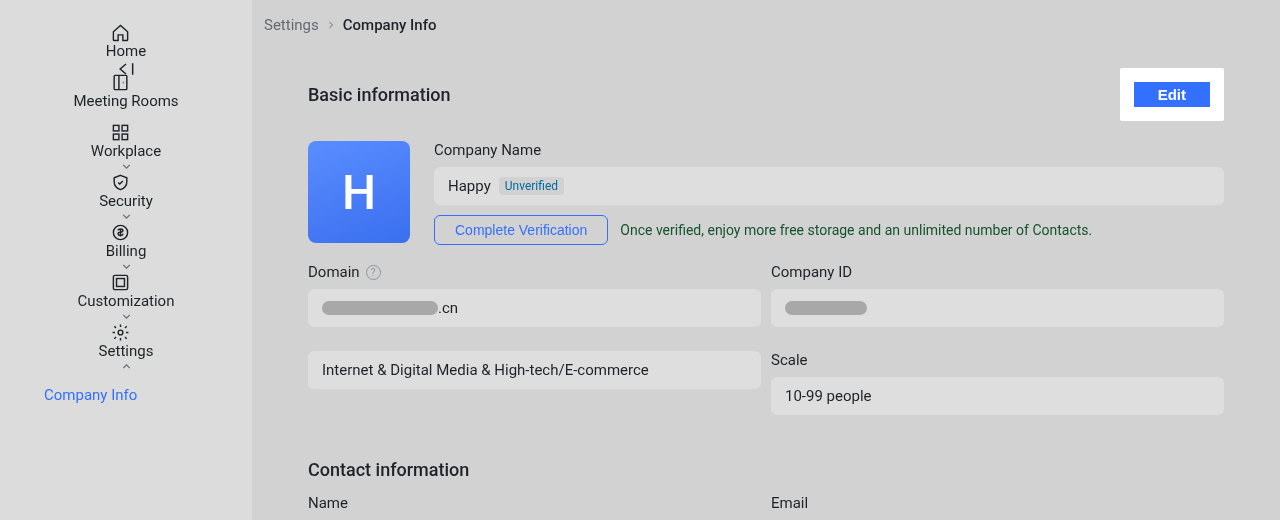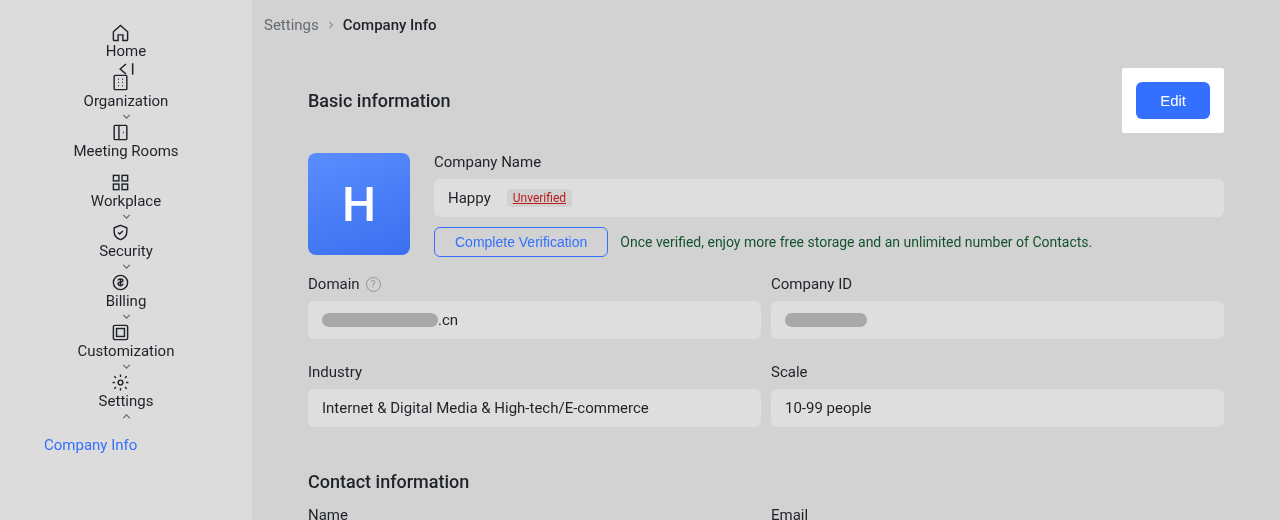--- a/index.html
+++ b/index.html
@@ -104,24 +104,25 @@
   }
   .edit-wrap {
     background: #fff;
     padding: 14px;
     border-radius: 2px;
   }
   .edit-btn {
     background: #3370ff;
     color: #fff;
     border: none;
-    padding: 10px 24px;
-    border-radius: 6px;
+    padding: 4px 24px;
+    border-radius: 0;
     font-size: 15px;
     cursor: pointer;
+    font-weight: bold;
   }
   .company-row {
     display: flex;
     gap: 24px;
     margin-bottom: 18px;
   }
   .company-avatar {
     width: 102px;
     height: 102px;
     border-radius: 8px;
@@ -146,26 +147,25 @@
     background: #dedede;
     border-radius: 6px;
     padding: 10px 14px;
     display: flex;
     align-items: center;
     font-size: 15px;
     min-height: 38px;
   }
   .badge {
     background: #d1d1d1;
-    color: #b91c1c;
+    color: #0369a1;
     font-size: 12px;
     padding: 2px 6px;
     border-radius: 4px;
-    margin-left: 16px;
-    text-decoration: underline;
+    margin-left: 8px;
   }
   .verify-row {
     display: flex;
     align-items: center;
     gap: 12px;
     margin-top: 10px;
   }
   .verify-btn {
     border: 1px solid #3370ff;
     color: #3370ff;
@@ -232,34 +232,20 @@
           </svg>
       </span>
       <span class="label">Home</span>
       <span class="collapse-btn">
         <svg width="20" height="18" viewBox="0 0 24 20" fill="none" stroke="#1f2329" stroke-width="1.8">
             <path d="M12 4l-7 6 7 6M20 3v14"></path>
           </svg>
       </span>
     </div>
 
-    <div class="sidebar-item">
-      <span class="icon">
-        <svg width="19" height="19" viewBox="0 0 24 24" fill="none" stroke="#1f2329" stroke-width="1.8">
-            <rect x="4" y="3" width="16" height="18" rx="1"></rect>
-            <path d="M9 8h1M9 12h1M9 16h1M14 8h1M14 12h1M14 16h1"></path>
-          </svg>
-      </span>
-      <span class="label">Organization</span>
-      <span class="chevron">
-        <svg width="13" height="13" viewBox="0 0 24 24" fill="none" stroke="#646a73" stroke-width="2.2">
-            <path d="M6 9l6 6 6-6"></path>
-          </svg>
-      </span>
-    </div>
 
     <div class="sidebar-item">
       <span class="icon">
         <svg width="19" height="19" viewBox="0 0 24 24" fill="none" stroke="#1f2329" stroke-width="1.8">
             <rect x="4" y="3" width="16" height="18" rx="1"></rect>
             <path d="M10 3v18M15 12h1"></path>
           </svg>
       </span>
       <span class="label">Meeting Rooms</span>
     </div>
@@ -393,21 +379,20 @@
               <span>.cn</span>
           </div>
         </div>
         <div class="field-block">
           <div class="field-label">Company ID</div>
           <div class="value-box">
             <span class="redact" style="width:82px"></span>
           </div>
         </div>
         <div class="field-block">
-          <div class="field-label">Industry</div>
           <div class="value-box">Internet &amp; Digital Media &amp; High-tech/E-commerce</div>
         </div>
         <div class="field-block">
           <div class="field-label">Scale</div>
           <div class="value-box">10-99 people</div>
         </div>
       </div>
 
       <div class="section-title2">Contact information</div>
       <div class="grid2">

